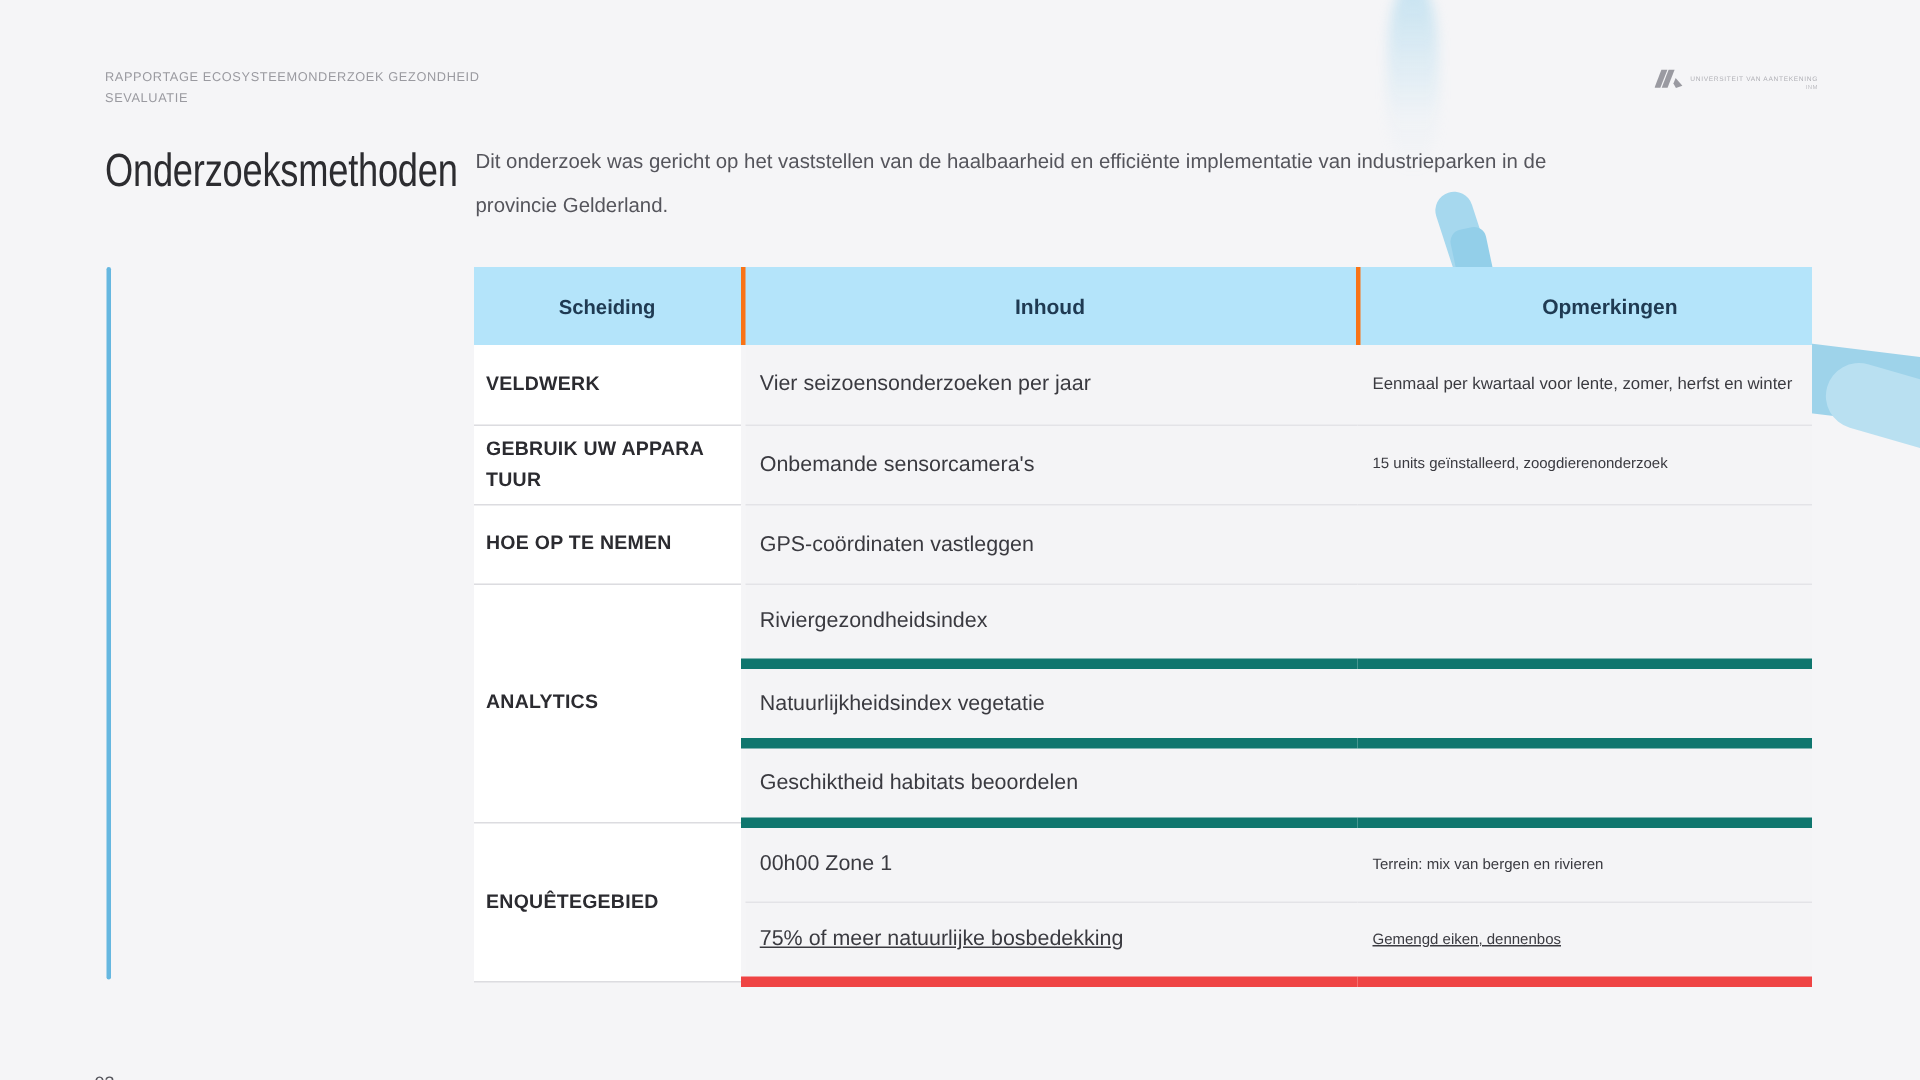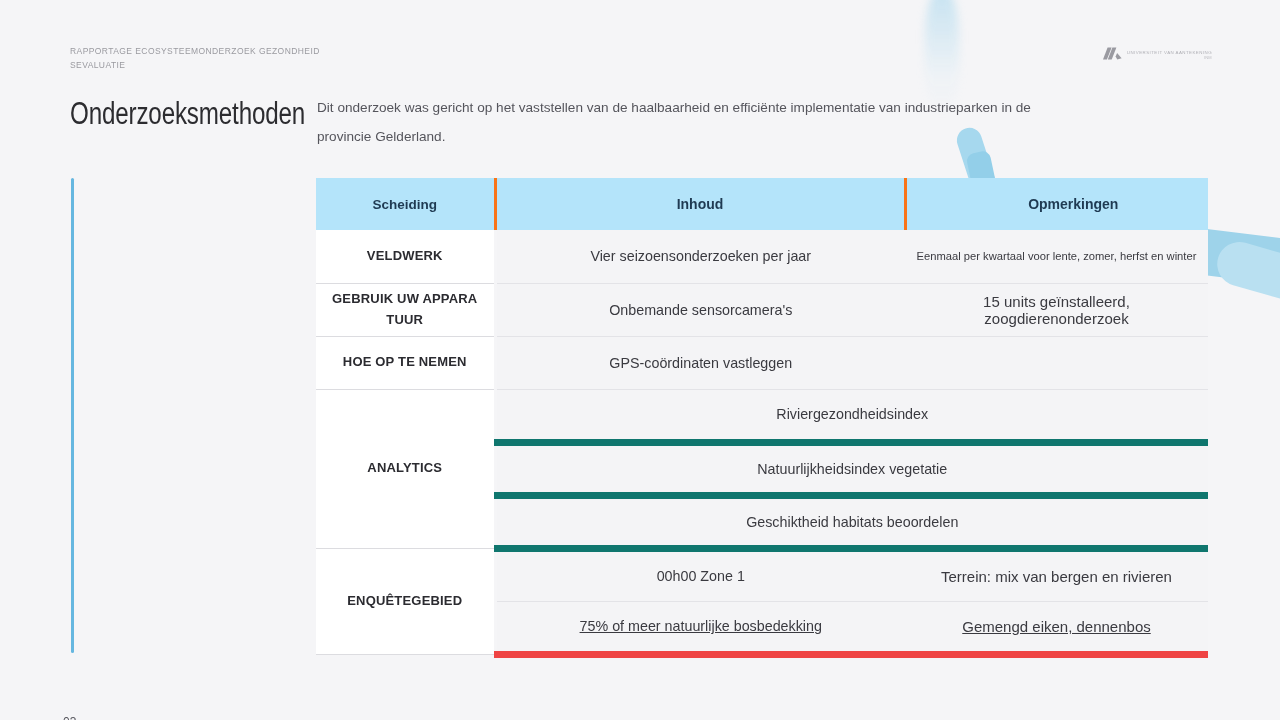--- a/index.html
+++ b/index.html
@@ -205,21 +205,20 @@
     padding: 0 6px;
   }
   thead th:last-child { border-right: none; padding-left: 38px; }
   thead th.h1 { font-size: 13.5px; }
 
   
   tbody td {
     background: #f4f4f6;
     font-size: 14.3px;
     color: #3a3a40;
-    text-align: center;
     vertical-align: middle;
     border-bottom: 1px solid #e3e3e7;
     padding: 0 10px;
   }
 
   tbody td.label {
     background: #ffffff;
     font-weight: bold;
     font-size: 13px;
     color: #2b2b30;
@@ -228,21 +227,21 @@
     border-bottom: 1px solid #dcdce0;
     border-right: 3px solid #f5f5f7;
     padding: 0 8px;
   }
 
   tbody td.note {
     font-size: 11.2px;
     color: #3a3a40;
   }
 
-  tbody td.note-lg { font-size: 15px; margin-top: 12px; }
+  tbody td.note-lg { font-size: 10px; margin-top: 12px; }
 
   tbody td.empty { background: #f4f4f6; }
 
   tbody tr.sub td.merged { border-bottom: 7px solid #0f766e; }
   tbody tr.sub-last td { border-bottom: 1px solid #e3e3e7; }
 
   tbody tr:last-child td { border-bottom: 7px solid #ef4444; text-decoration: underline; }
   tbody tr:last-child td.label { border-bottom: none; }
 </style>
 </head>

